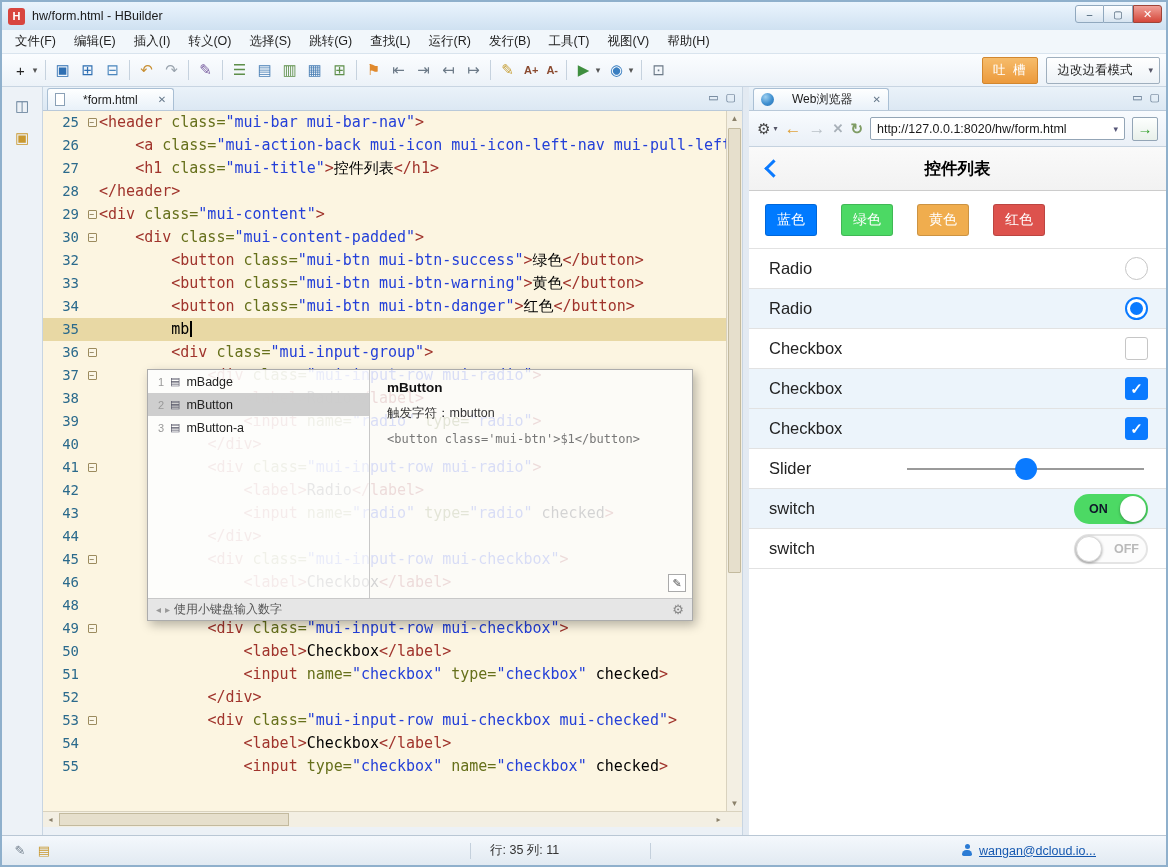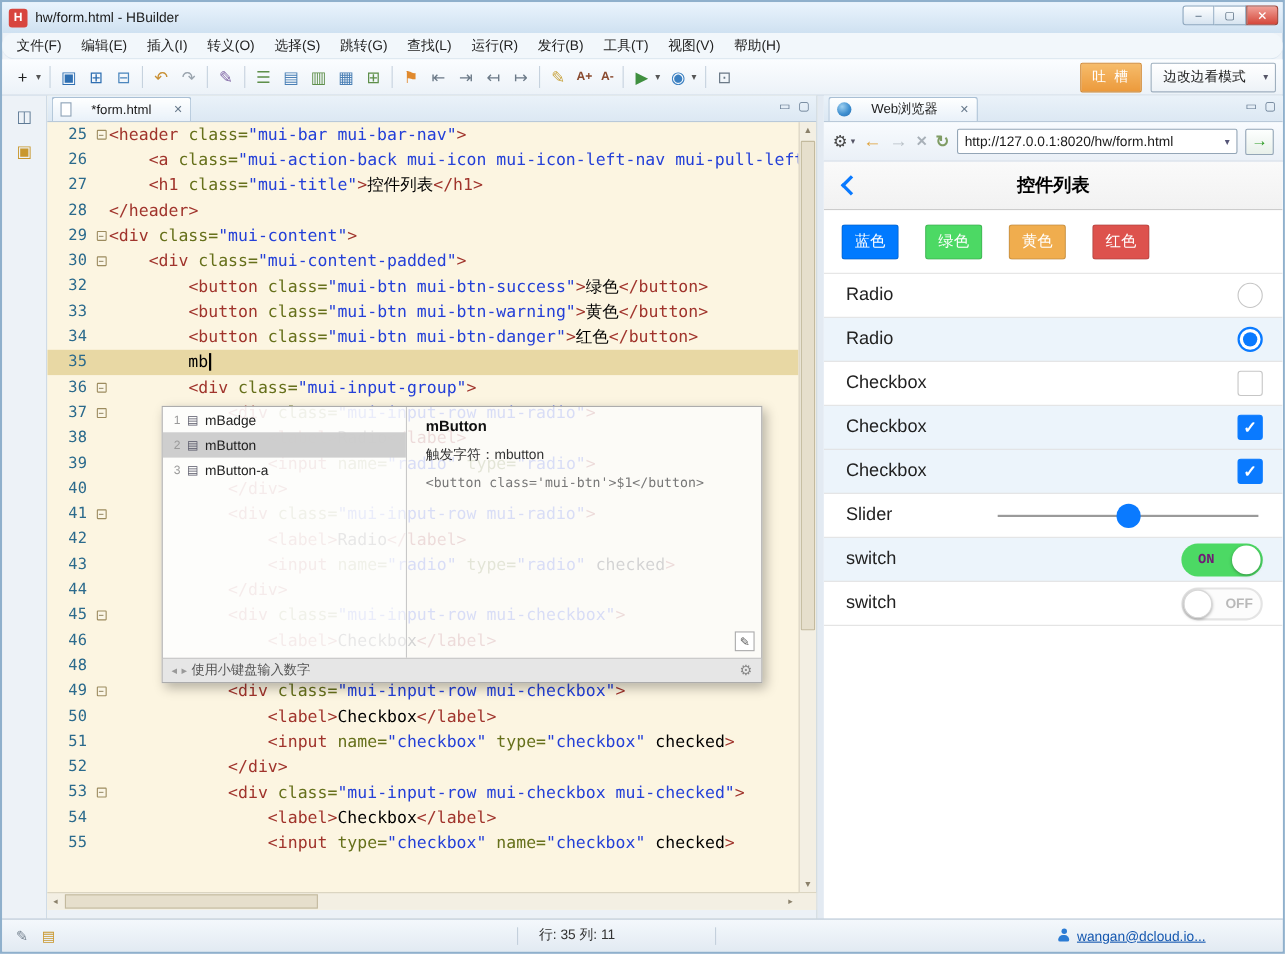--- a/index.html
+++ b/index.html
@@ -11,21 +11,21 @@
   .titlebar{height:28px;background:linear-gradient(#EAF4FD,#CFE1F1);display:flex;align-items:center;padding:0 6px;position:relative;flex:none;}
   .logo{width:17px;height:17px;background:#D8453E;border-radius:3px;color:#fff;font-weight:bold;font-size:11px;display:flex;align-items:center;justify-content:center;flex:none;}
   .wtitle{margin-left:7px;font-size:12.5px;color:#1B1B1B;}
   .winbtns{position:absolute;right:4px;top:3px;display:flex;}
   .winbtn{width:29px;height:18px;display:flex;align-items:center;justify-content:center;font-size:10px;color:#3A5268;background:linear-gradient(#FDFEFF,#D7E4F0);border:1px solid #90A8BE;}
   .winbtn.min{border-radius:3px 0 0 3px;}
   .winbtn.max{border-left:none;}
   .winbtn.close{border-radius:0 3px 3px 0;background:linear-gradient(#F0A198,#D5473A);color:#fff;border-color:#9E4438;font-size:11px;}
 
   
-  .menubar{height:24px;background:#F2F7FB;border-bottom:1px solid #D9E4EE;display:flex;align-items:center;padding-left:4px;flex:none;border-radius:11px;}
+  .menubar{height:24px;background:#F2F7FB;border-bottom:1px solid #D9E4EE;display:flex;align-items:center;padding-left:4px;flex:none;}
   .menu-item{font-size:12.5px;color:#222;padding:3px 9px;cursor:default;}
 
   
   .toolbar{height:33px;background:linear-gradient(#FBFDFF,#ECF2F8);border-bottom:1px solid #C8D5E2;display:flex;align-items:center;padding:0 6px;flex:none;}
   #toolbarIcons{display:flex;align-items:center;flex:1;min-width:0;}
   .ticon{width:23px;height:23px;display:flex;align-items:center;justify-content:center;font-size:15px;margin:0 1px;border-radius:3px;flex:none;}
   .ticon.small{width:10px;font-size:9px;margin-left:-3px;}
   .ticon.txt{font-size:11px;font-weight:bold;width:auto;padding:0 3px;}
   .tsep{width:1px;height:20px;background:#C6D2DE;margin:0 4px;flex:none;}
   .tucao{background:linear-gradient(#F6BC6B,#EC9A3C);border:1px solid #D2872F;color:#fff;font-size:12.5px;padding:4px 10px;border-radius:2px;margin-right:8px;letter-spacing:2px;flex:none;font-family:inherit;}
@@ -122,21 +122,21 @@
   .slider{flex:1;height:2px;background:#9A9A9A;margin:0 4px 0 26px;position:relative;}
   .thumb{position:absolute;width:22px;height:22px;border-radius:50%;background:#0A7AFF;top:-10px;transform:translateX(-50%);}
   .ph{flex:1;color:#A9A9A9;font-size:16px;}
   .sw{width:74px;height:30px;border-radius:16px;margin-left:auto;display:flex;align-items:center;position:relative;flex:none;}
   .sw.on{background:#4CD964;}
   .sw.off{background:#FCFCFC;border:2px solid #E4E4E4;}
   .sw .knob{width:26px;height:26px;border-radius:50%;background:#fff;position:absolute;top:2px;box-shadow:0 1px 3px rgba(0,0,0,0.35);}
   .sw.on .knob{right:2px;}
   .sw.off .knob{left:0;top:0;border:1px solid #D8D8D8;}
   .swt{font-size:12.5px;font-weight:bold;}
-  .sw.on .swt{color:#701a75;margin-left:15px;font-family:Liberation Mono, monospace;}
+  .sw.on .swt{color:#0f172a;margin-left:15px;}
   .sw.off .swt{color:#B9B9B9;margin-left:38px;}
 
   
   .statusbar{height:30px;background:linear-gradient(#F4F8FC,#E2EAF2);border-top:1px solid #B9C7D5;position:relative;display:flex;align-items:center;padding:0 8px;font-size:12.5px;color:#333;flex:none;}
   .sb-icon{width:20px;height:20px;display:flex;align-items:center;justify-content:center;font-size:13px;margin-right:4px;}
   .sb-sep{position:absolute;width:1px;height:16px;background:#C4D0DC;top:7px;}
   .sb-pos{position:absolute;left:488px;}
   .sb-right{position:absolute;right:70px;display:flex;align-items:center;gap:6px;}
   .person{width:12px;height:13px;position:relative;}
   .person::before{content:"";position:absolute;left:3.5px;top:0;width:5px;height:5px;border-radius:50%;background:#2B7BD4;}

